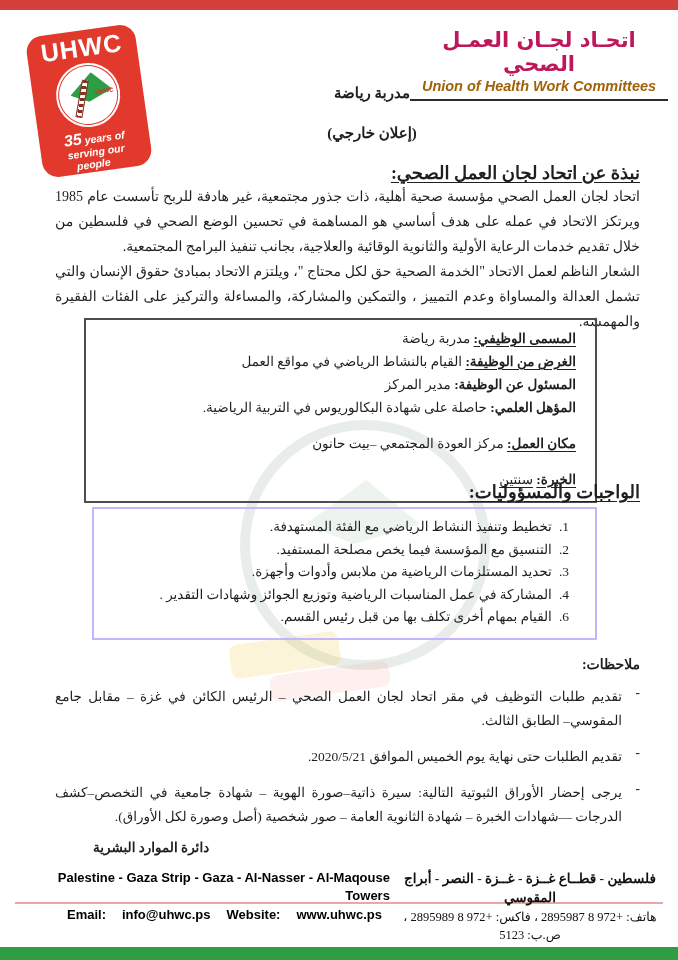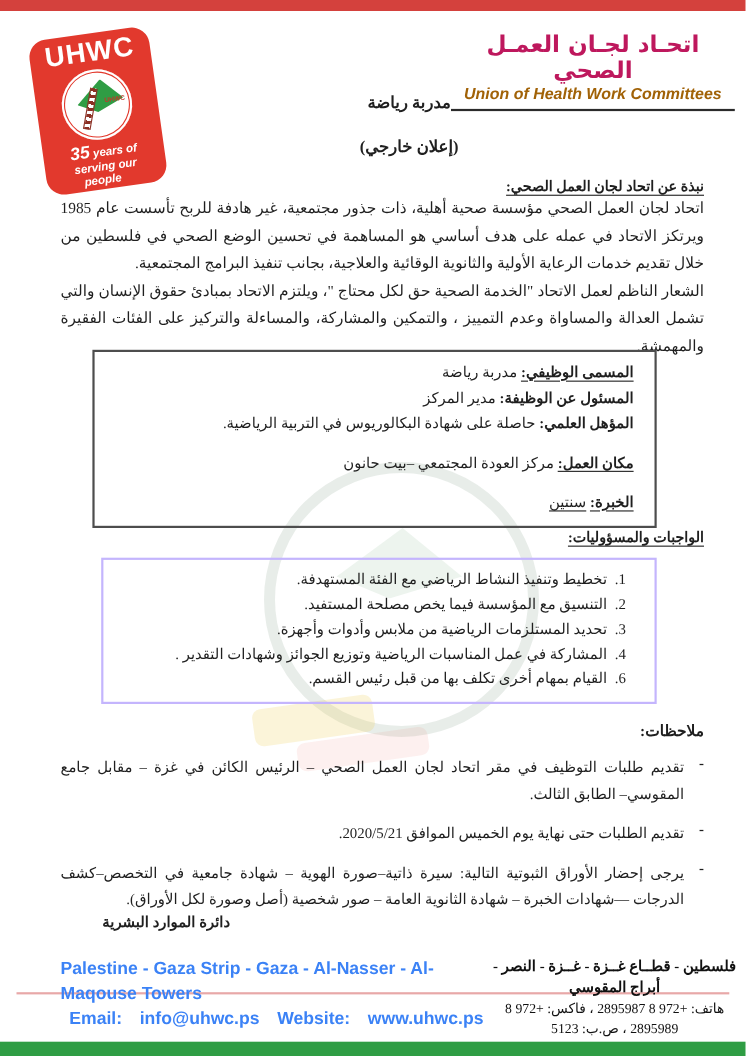--- a/index.html
+++ b/index.html
@@ -53,21 +53,21 @@
   .org-rule { height:2px; background:#2b2b2b; margin-top:5px; }
 
   
   .title, .subtitle { position:absolute; left:0; right:0; text-align:center; padding-left:66px;
                       font-weight:bold; font-size:15px; direction:rtl; }
   .title { top:84px; }
   .subtitle { top:124px; }
 
   
   .about { position:absolute; top:162px; right:38px; left:55px; direction:rtl; }
-  .sec-heading { font-weight:bold; font-size:13px; text-decoration:underline;
+  .sec-heading { font-weight:bold; font-size:18px; text-decoration:underline;
                  text-underline-offset:3px; }
   .about p { font-size:14px; line-height:25px; text-align:justify; }
 
   
   .job-box { position:absolute; top:318px; right:81px; left:84px; direction:rtl;
              border:2px solid #4d4d4d; padding:7px 19px 10px; font-size:13.5px; }
   .jrow { line-height:23px; }
   .jrow.gap { margin-top:13px; }
   .jlabel { font-weight:bold; }
   .u { text-decoration:underline; text-underline-offset:3px; }
@@ -78,30 +78,30 @@
                 border:2px solid #c4b5fd; padding:7px 26px 9px 10px; font-size:13.5px; }
   .duty { line-height:22.5px; }
   .duty .num { margin-left:7px; }
 
   
   .notes { position:absolute; top:656px; right:38px; left:55px; direction:rtl; }
   .notes-heading { font-weight:bold; font-size:14px; }
   .note { display:flex; margin-top:12px; font-size:13.5px; }
   .note-dash { flex:0 0 18px; font-weight:bold; }
   .note-text { flex:1; line-height:24px; text-align:justify; }
-  .signature { margin-top:0; font-weight:bold; font-size:13.5px; text-align:left;
+  .signature { margin-top:10px; font-weight:bold; font-size:13.5px; text-align:left;
                margin-left:38px; }
 
   
   .footer-divider { position:absolute; bottom:56px; left:15px; right:15px; height:2px;
                     background:#e8a8a8; }
   .footer { position:absolute; bottom:16px; left:0; right:0; display:flex;
             justify-content:space-between; align-items:flex-start; padding:0 8px 0 55px; }
-  .footer-en { text-align:left; font-family:"Liberation Sans","DejaVu Sans",sans-serif;
-               font-weight:bold; font-size:16px; line-height:1.45; color:#3b82f6; }
+  .footer-en { text-align:right; font-family:"Liberation Sans","DejaVu Sans",sans-serif;
+               font-weight:bold; font-size:13px; line-height:1.45; color:#000000; }
   .footer-en .email-line span { margin:0 8px; }
   .footer-ar { text-align:center; direction:rtl; font-size:13px; line-height:1.45; color:#111; }
   .footer-ar .addr { font-weight:bold; font-size:13.5px; }
   .footer-ar .contact { direction:ltr; font-size:12.5px; }
 </style>
 </head>
 <body>
 
 <div class="page">
 
@@ -141,20 +141,24 @@
     <p>اتحاد لجان العمل الصحي مؤسسة صحية أهلية، ذات جذور مجتمعية، غير هادفة للربح تأسست عام 1985 ويرتكز الاتحاد في عمله على هدف أساسي هو المساهمة في تحسين الوضع الصحي في فلسطين من خلال تقديم خدمات الرعاية الأولية والثانوية الوقائية والعلاجية، بجانب تنفيذ البرامج المجتمعية.</p>
     <p>الشعار الناظم لعمل الاتحاد "الخدمة الصحية حق لكل محتاج "، ويلتزم الاتحاد بمبادئ حقوق الإنسان والتي تشمل العدالة والمساواة وعدم التمييز ، والتمكين والمشاركة، والمساءلة والتركيز على الفئات الفقيرة والمهمشة.</p>
   </div>
 
   <div class="job-box">
     <div class="jrow">
       <span class="jlabel u">المسمى الوظيفي:</span>
       <span class="jval">مدربة رياضة</span>
     </div>
     <div class="jrow">
+      <span class="jlabel u">الغرض من الوظيفة:</span>
+      <span class="jval">القيام بالنشاط الرياضي في مواقع العمل</span>
+    </div>
+    <div class="jrow">
       <span class="jlabel">المسئول عن الوظيفة:</span>
       <span class="jval">مدير المركز</span>
     </div>
     <div class="jrow">
       <span class="jlabel">المؤهل العلمي:</span>
       <span class="jval">حاصلة على شهادة البكالوريوس في التربية الرياضية.</span>
     </div>
     <div class="jrow gap">
       <span class="jlabel u">مكان العمل:</span>
       <span class="jval">مركز العودة المجتمعي –بيت حانون</span>

